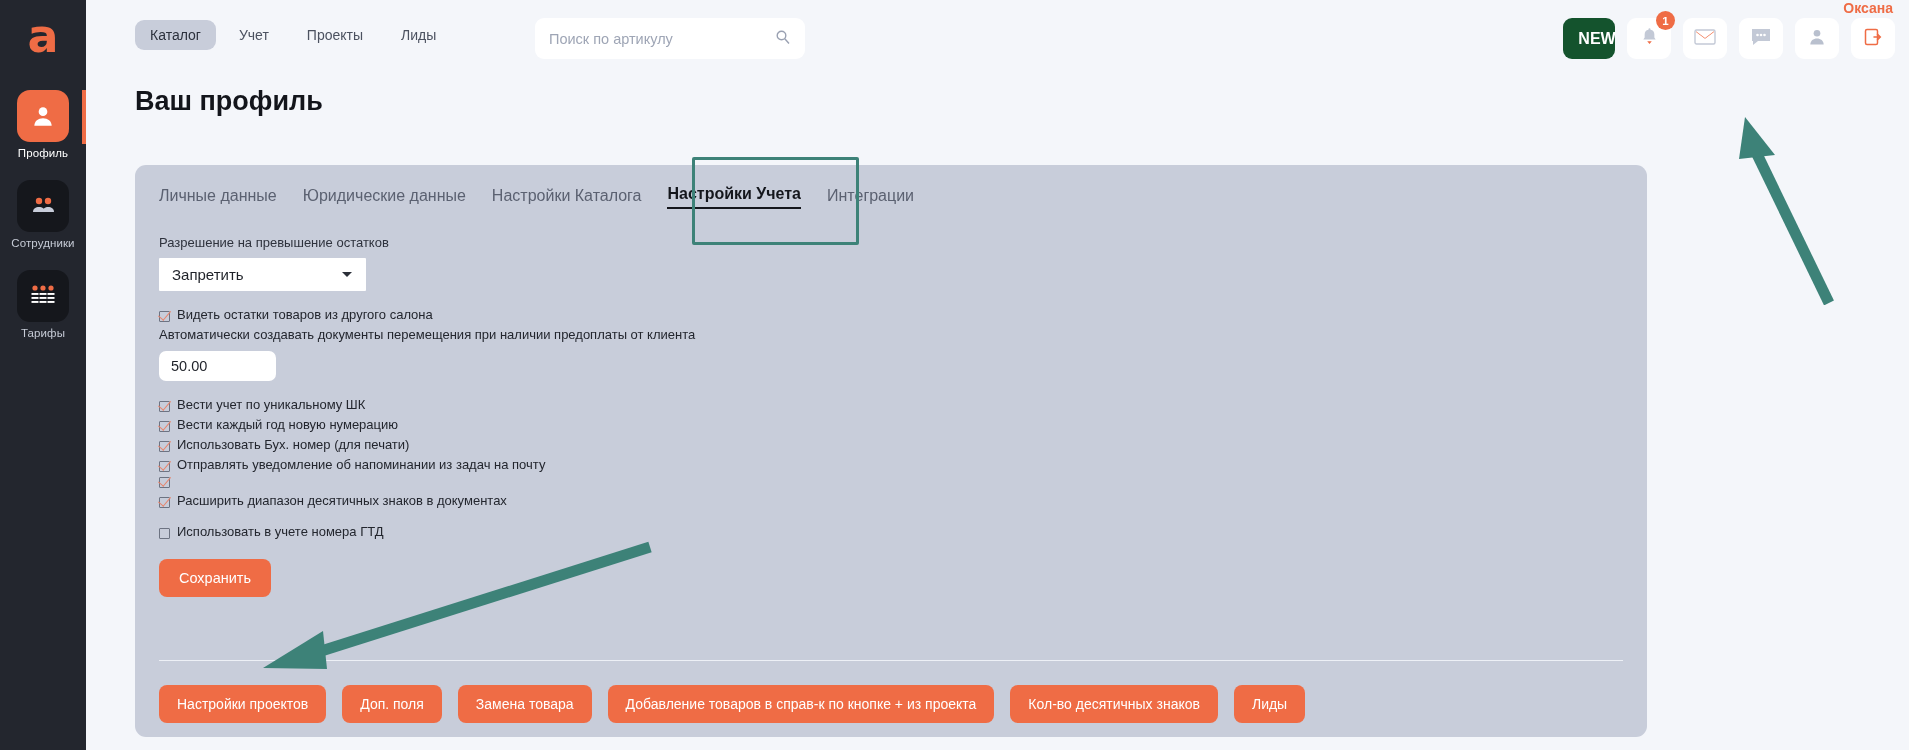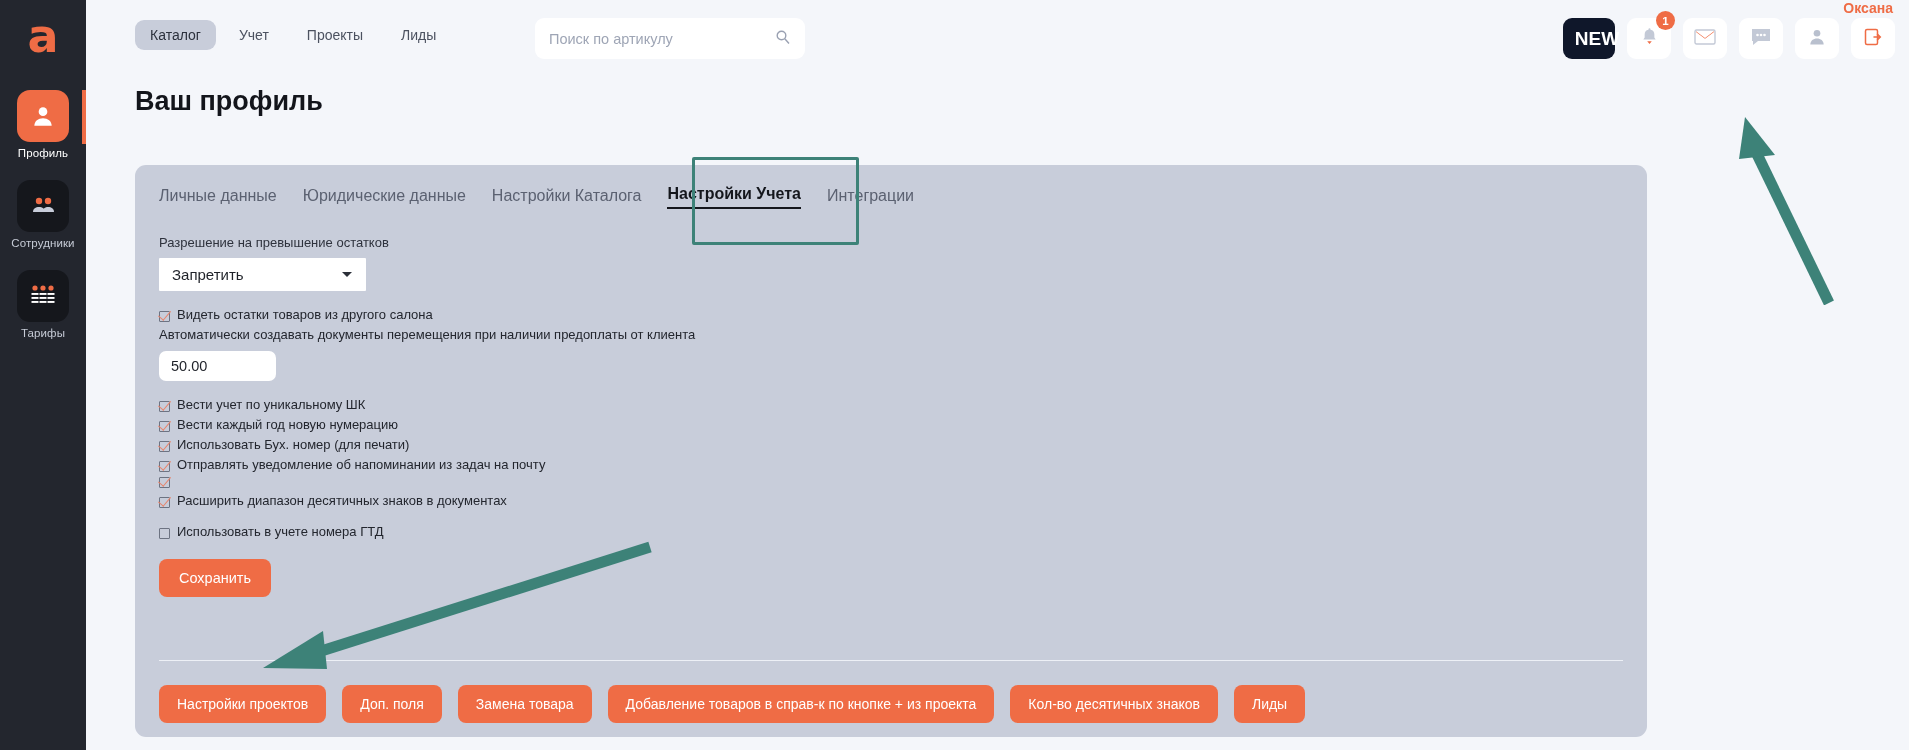--- a/index.html
+++ b/index.html
@@ -67,21 +67,21 @@
   .user-name {
     position: absolute; right: 16px; top: 0px;
     font-size: 14px; font-weight: 700; color: #ef6c45;
   }
   .topicons { position: absolute; right: 14px; top: 18px; display: flex; gap: 12px; align-items: center; }
   .ticon {
     width: 44px; height: 41px; border-radius: 9px; background: #ffffff;
     display: flex; align-items: center; justify-content: center; position: relative;
     cursor: pointer;
   }
-  .ticon.new { background: #0f172a; color: #fff; font-size: 19px; font-weight: 600; width: 52px; padding-left: 16px; }
+  .ticon.new { background: #14532d; color: #fff; font-size: 16px; font-weight: 600; width: 52px; padding-left: 16px; }
   .badge {
     position: absolute; top: -7px; right: -4px; min-width: 19px; height: 19px;
     border-radius: 50%; background: #ef6c45; color: #fff; font-size: 11.5px;
     display: flex; align-items: center; justify-content: center; font-weight: 600;
   }
 
   
   .page-title {
     position: absolute; left: 135px; top: 86px;
     font-size: 27px; font-weight: 700; color: #13151b;

